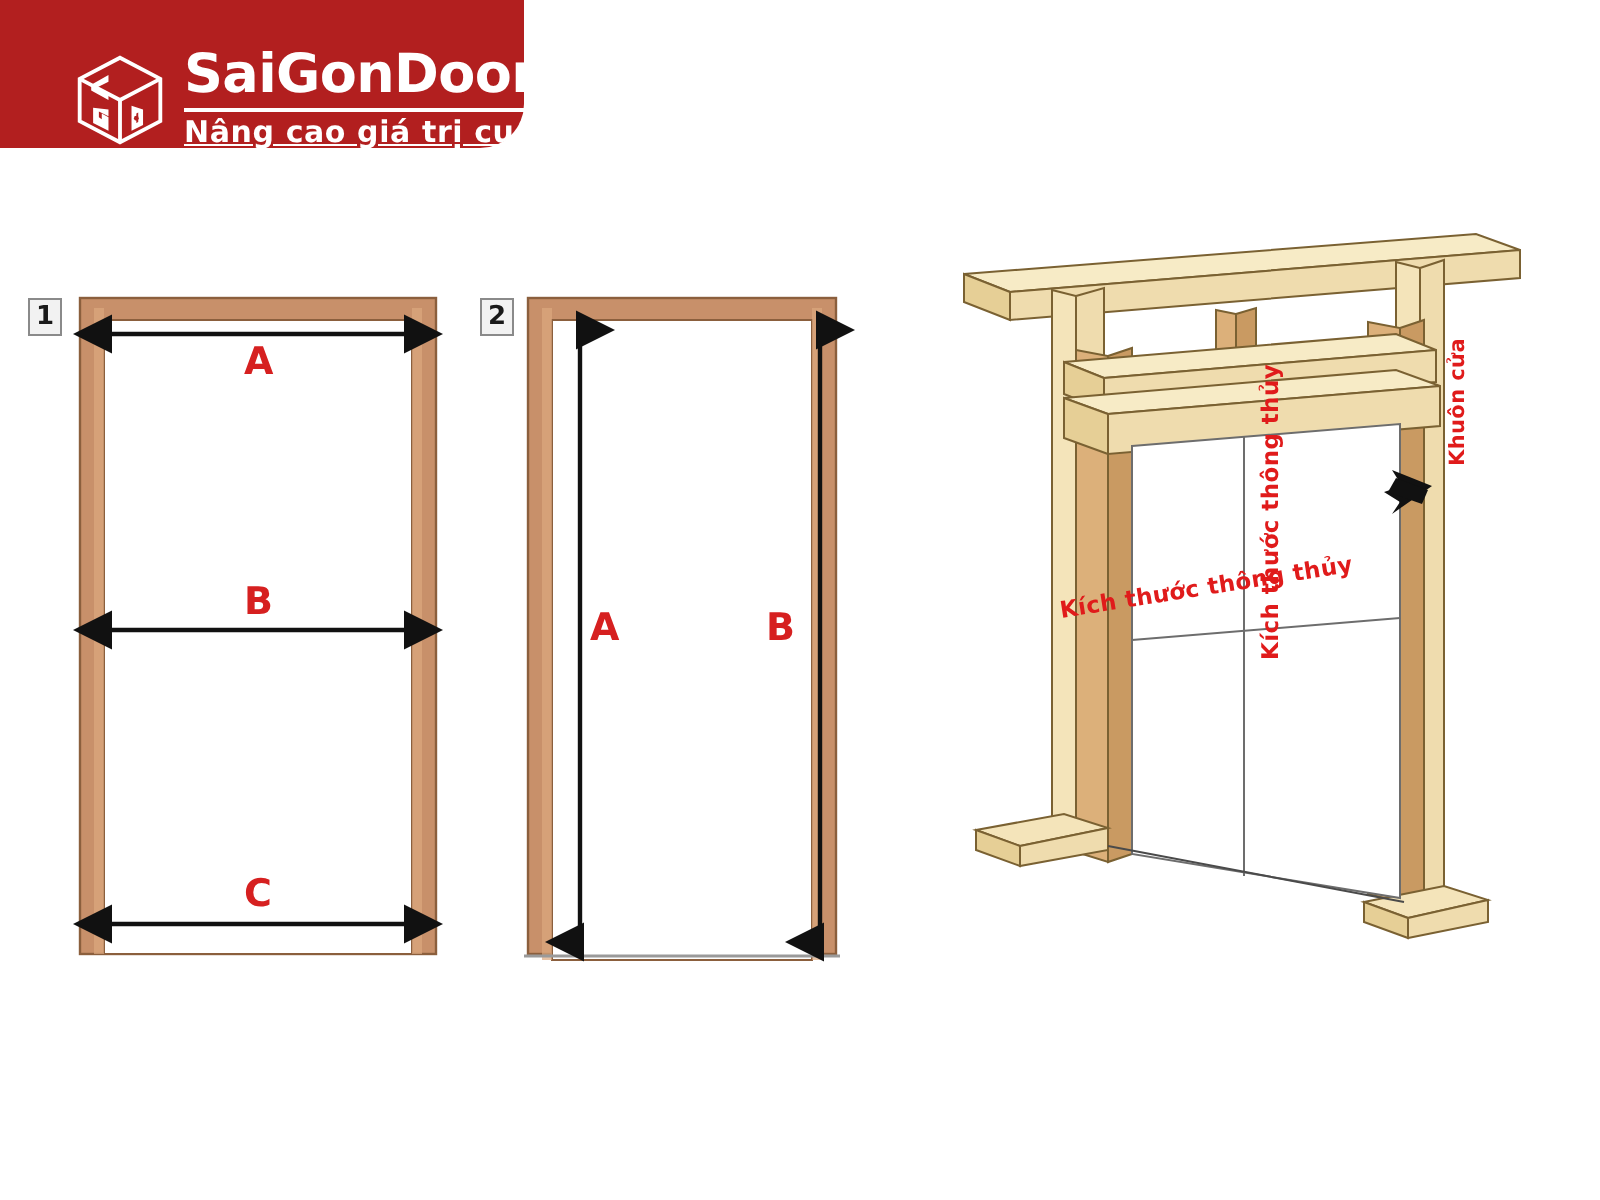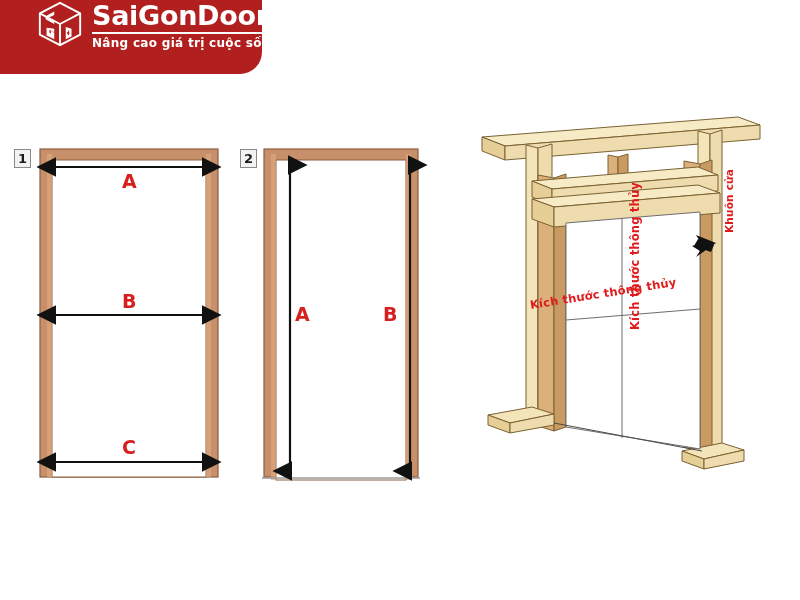--- a/index.html
+++ b/index.html
@@ -26,21 +26,21 @@
     border-radius: 0 0 22px 0;
     box-sizing: border-box;
   }
   #logo-inner {
     position: absolute;
     left: 20px;
     top: 18px;
     width: 262px;
     height: 74px;
     display: flex;
-    align-items: flex-start;
+    align-items: flex-end;
     padding-left: 36px;
     box-sizing: border-box;
   }
   #logo-mark {
     width: 48px;
     height: 48px;
     flex: 0 0 48px;
     margin-right: 8px;
   }
   #logo-text-block {
@@ -59,26 +59,27 @@
     white-space: nowrap;
   }
   #logo-rule {
     height: 2px;
     background: #ffffff;
     margin: 3px 0 3px 0;
     width: 100%;
   }
   #logo-tagline {
     font-family: "DejaVu Sans", sans-serif;
-    font-size: 12px;
+    font-size: 15px;
     font-weight: bold;
     color: #ffffff;
     letter-spacing: 0.3px;
     white-space: nowrap;
     line-height: 1;
+    text-decoration: underline;
   }
 
   
   .badge {
     position: absolute;
     width: 17px;
     height: 19px;
     border: 1px solid #8a8a8a;
     background: #f2f2f2;
     color: #1a1a1a;

